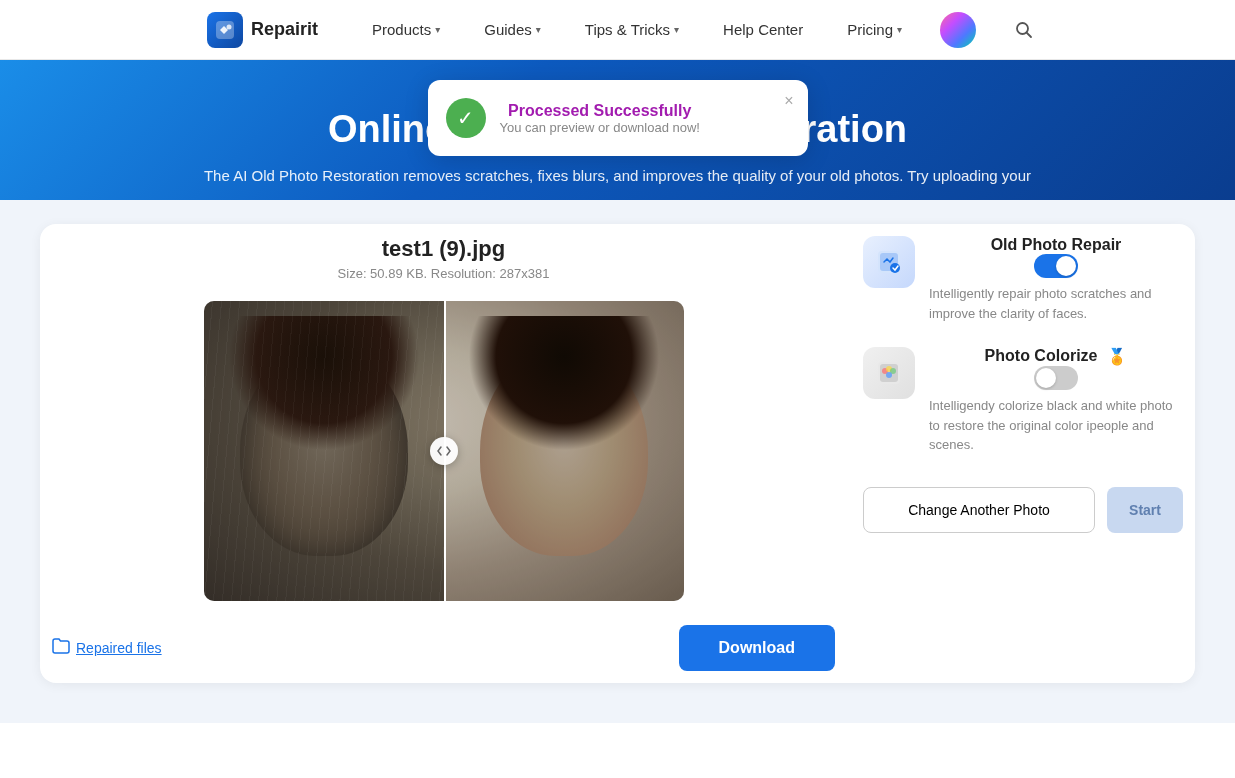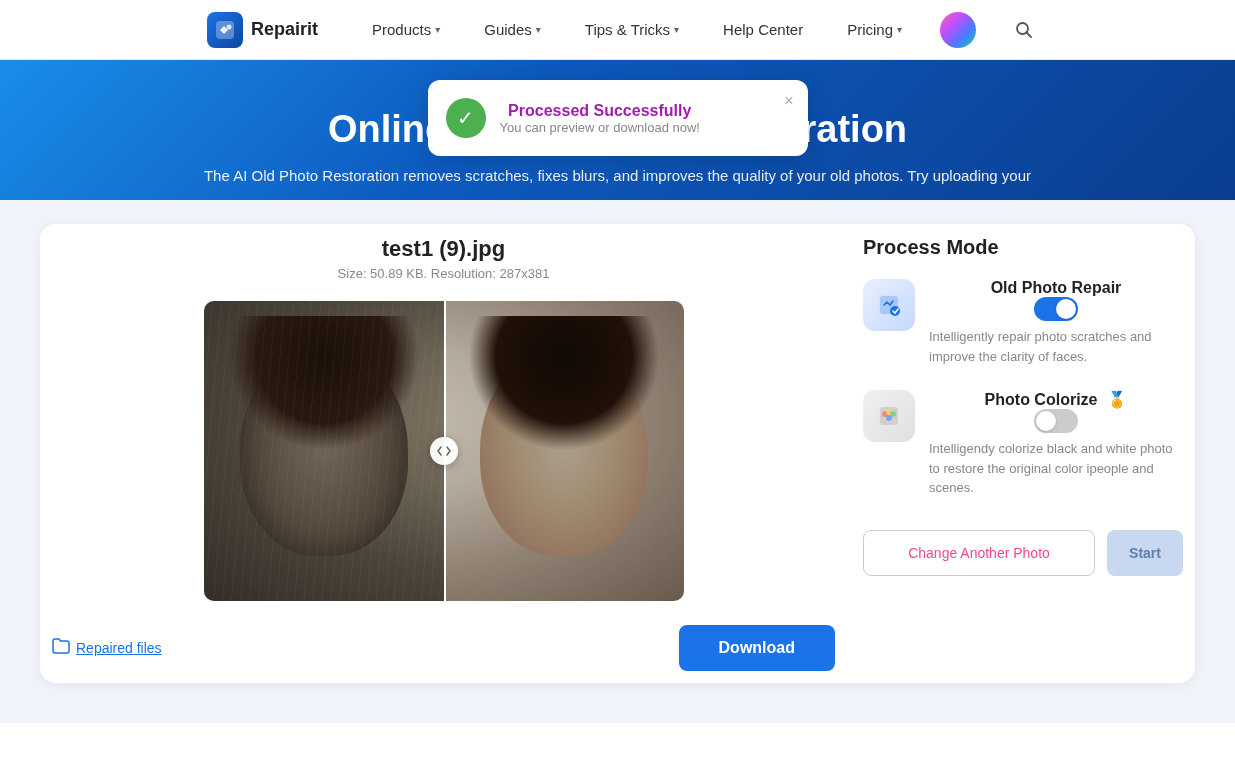--- a/index.html
+++ b/index.html
@@ -159,21 +159,21 @@
     .toggle-on .toggle-knob { right: 2px; }
     .toggle-off .toggle-knob { left: 2px; }
 
     
     .premium-badge { font-size: 16px; margin-left: 6px; }
 
     
     .right-buttons { display: flex; gap: 12px; margin-top: 32px; }
     .change-btn {
       flex: 1; border: 1.5px solid #ccc; background: #fff; border-radius: 8px;
-      padding: 14px 8px; font-size: 14px; color: #ec4899; cursor: pointer; font-weight: 500;
+      padding: 14px 8px; font-size: 14px; color: #000000; cursor: pointer; font-weight: 500;
     }
     .start-btn {
       width: 76px; border: none; background: #c8d8f0; border-radius: 8px;
       padding: 14px 8px; font-size: 14px; color: #6080b0; cursor: pointer; font-weight: 600;
     }
   </style>
 </head>
 <body>
 
 <nav class="navbar">
@@ -271,21 +271,20 @@
               <path d="M1 3 Q1 1 3 1 L7 1 L8.5 3 L15 3 Q17 3 17 5 L17 13 Q17 15 15 15 L3 15 Q1 15 1 13 Z" stroke="#1a73e8" stroke-width="1.5" fill="none"></path>
             </svg>
           </span>
           <span>Repaired files</span>
         </div>
         <button class="download-btn">Download</button>
       </div>
     </div>
 
     <div class="right-panel">
-      <div class="process-mode-title">Process Mode</div>
 
       <div class="mode-item">
         <div class="mode-icon mode-icon-repair">
           <svg width="28" height="28" viewBox="0 0 28 28" fill="none">
             <rect x="3" y="3" width="22" height="22" rx="4" fill="#d4e4fc"></rect>
             <rect x="5" y="5" width="18" height="18" rx="3" fill="#a8c8f8"></rect>
             <path d="M9 14 L12 11 L15 14 L18 10" stroke="#1a73e8" stroke-width="1.5" stroke-linecap="round"></path>
             <circle cx="20" cy="20" r="5" fill="#1a73e8"></circle>
             <path d="M18 20 L20 22 L23 18" stroke="white" stroke-width="1.5" stroke-linecap="round"></path>
           </svg>
@@ -307,21 +306,21 @@
             <rect x="3" y="3" width="22" height="22" rx="4" fill="#e8e8e8"></rect>
             <rect x="5" y="5" width="18" height="18" rx="3" fill="#d0d0d0"></rect>
             <circle cx="10" cy="12" r="3" fill="#ff6b6b" opacity="0.7"></circle>
             <circle cx="14" cy="10" r="3" fill="#ffd93d" opacity="0.7"></circle>
             <circle cx="18" cy="12" r="3" fill="#6bcb77" opacity="0.7"></circle>
             <circle cx="14" cy="16" r="3" fill="#4d96ff" opacity="0.7"></circle>
           </svg>
         </div>
         <div class="mode-content">
           <div class="mode-header">
-            <div style="display:flex;align-items:center;gap:4px;">
+            <div style="display:flex;align-items:flex-start;gap:4px;">
               <span class="mode-name">Photo Colorize</span>
               <span class="premium-badge">🏅</span>
             </div>
             <div class="toggle toggle-off">
               <div class="toggle-knob"></div>
             </div>
           </div>
           <div class="mode-desc">Intelligendy colorize black and white photo to restore the original color ipeople and scenes.</div>
         </div>
       </div>

